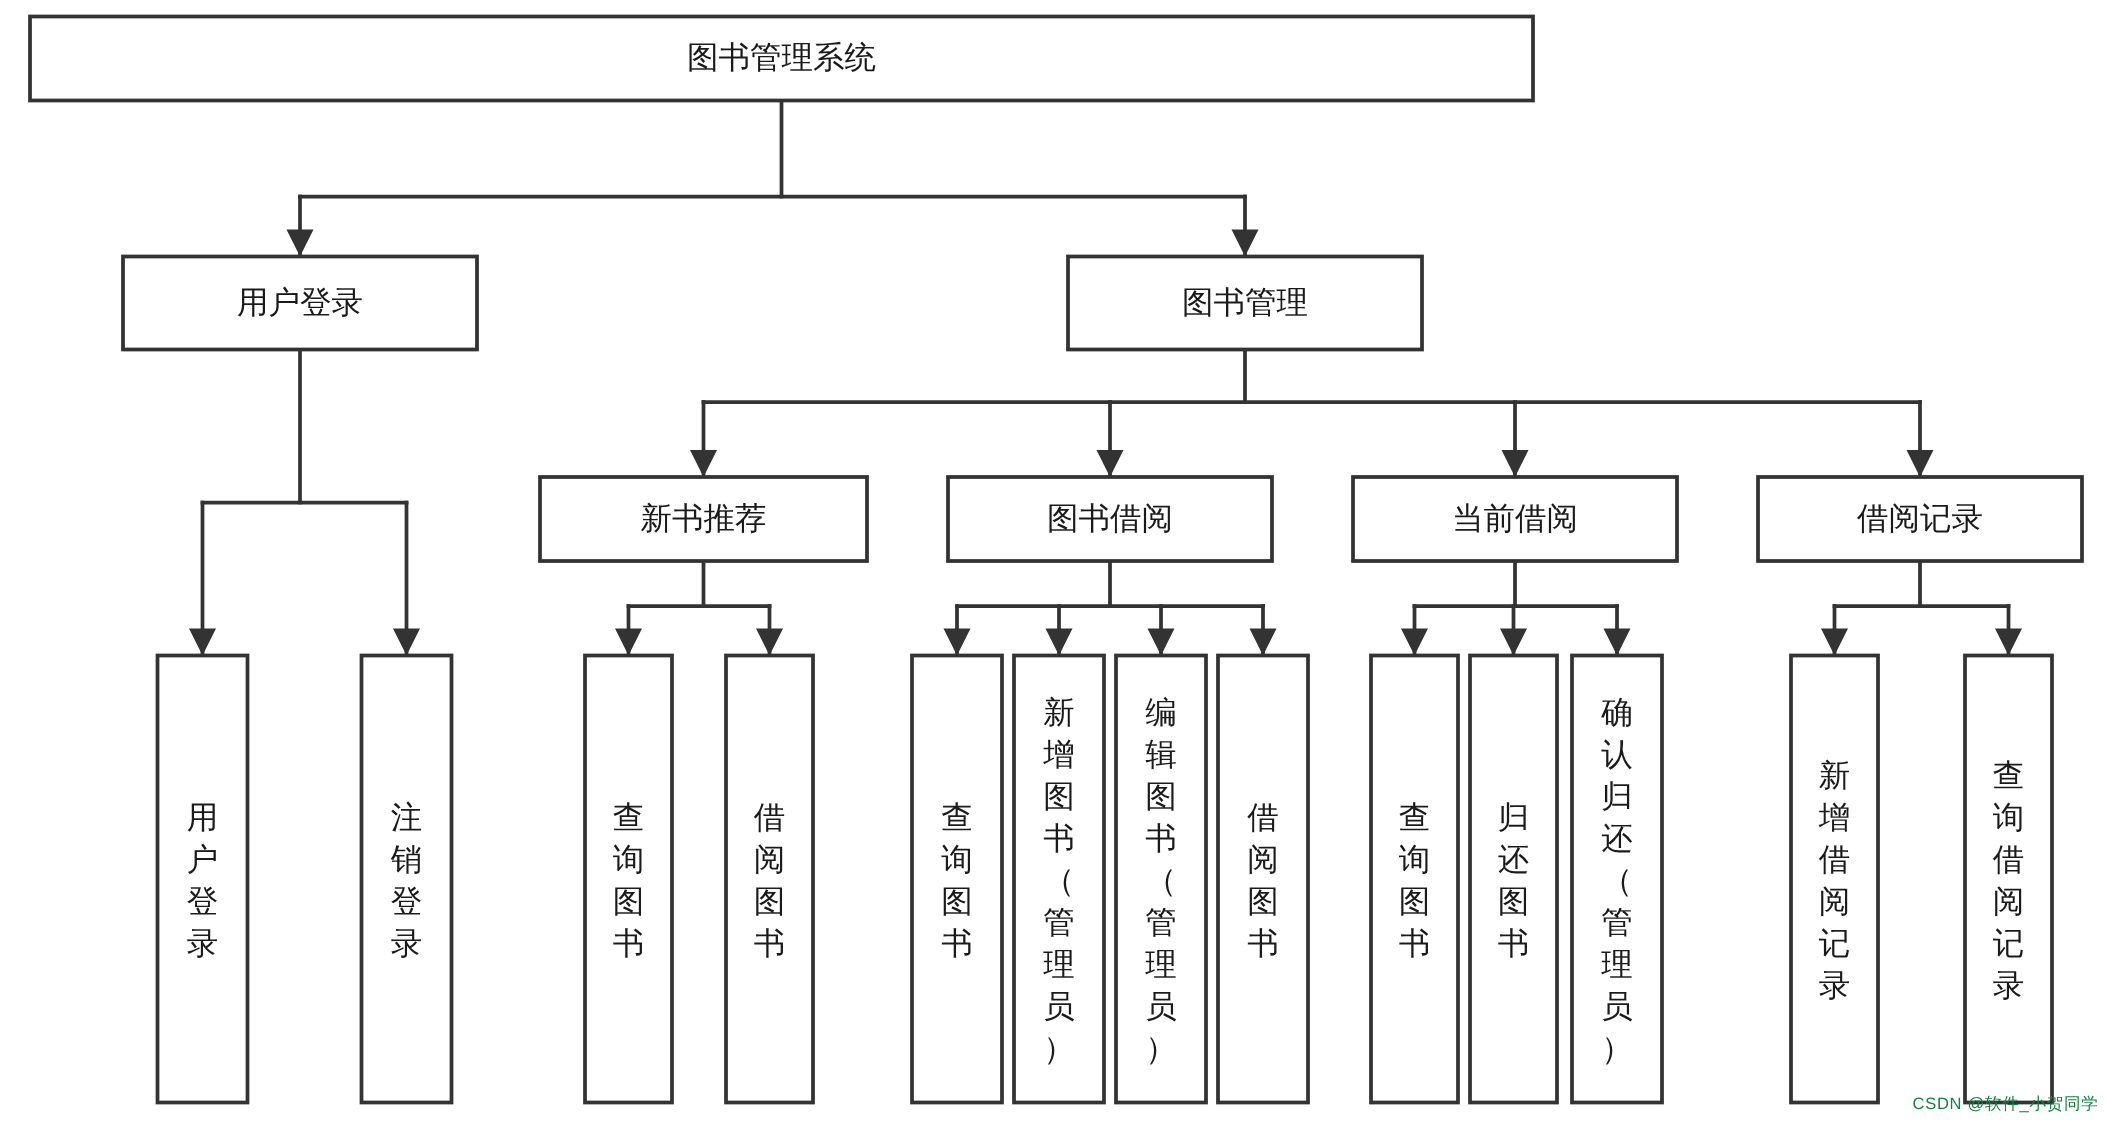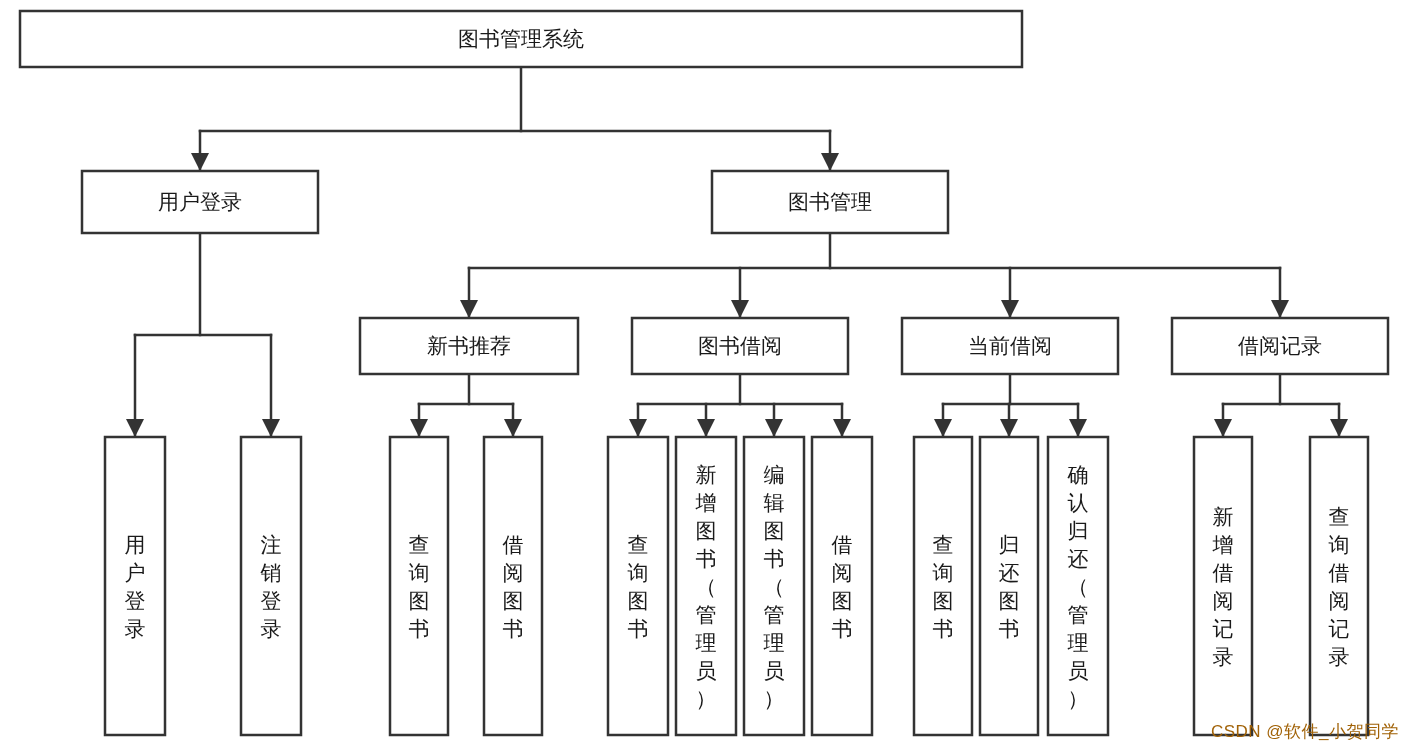--- a/index.html
+++ b/index.html
@@ -52,22 +52,22 @@
     font-family: "Liberation Sans", "DejaVu Sans", sans-serif;
     font-size: 21px;
     fill: #1a1a1a;
     text-anchor: middle;
   }
   .watermark {
     position: absolute;
     right: 6px;
     bottom: 4px;
     font-family: "Liberation Sans", "DejaVu Sans", sans-serif;
-    font-size: 17px;
-    color: #a16207;
+    font-size: 11px;
+    color: #15803d;
     letter-spacing: 0.5px;
     white-space: nowrap;
     user-select: none;
   }
 </style>
 </head>
 <body>
 
 <div id="diagram-root">
 

